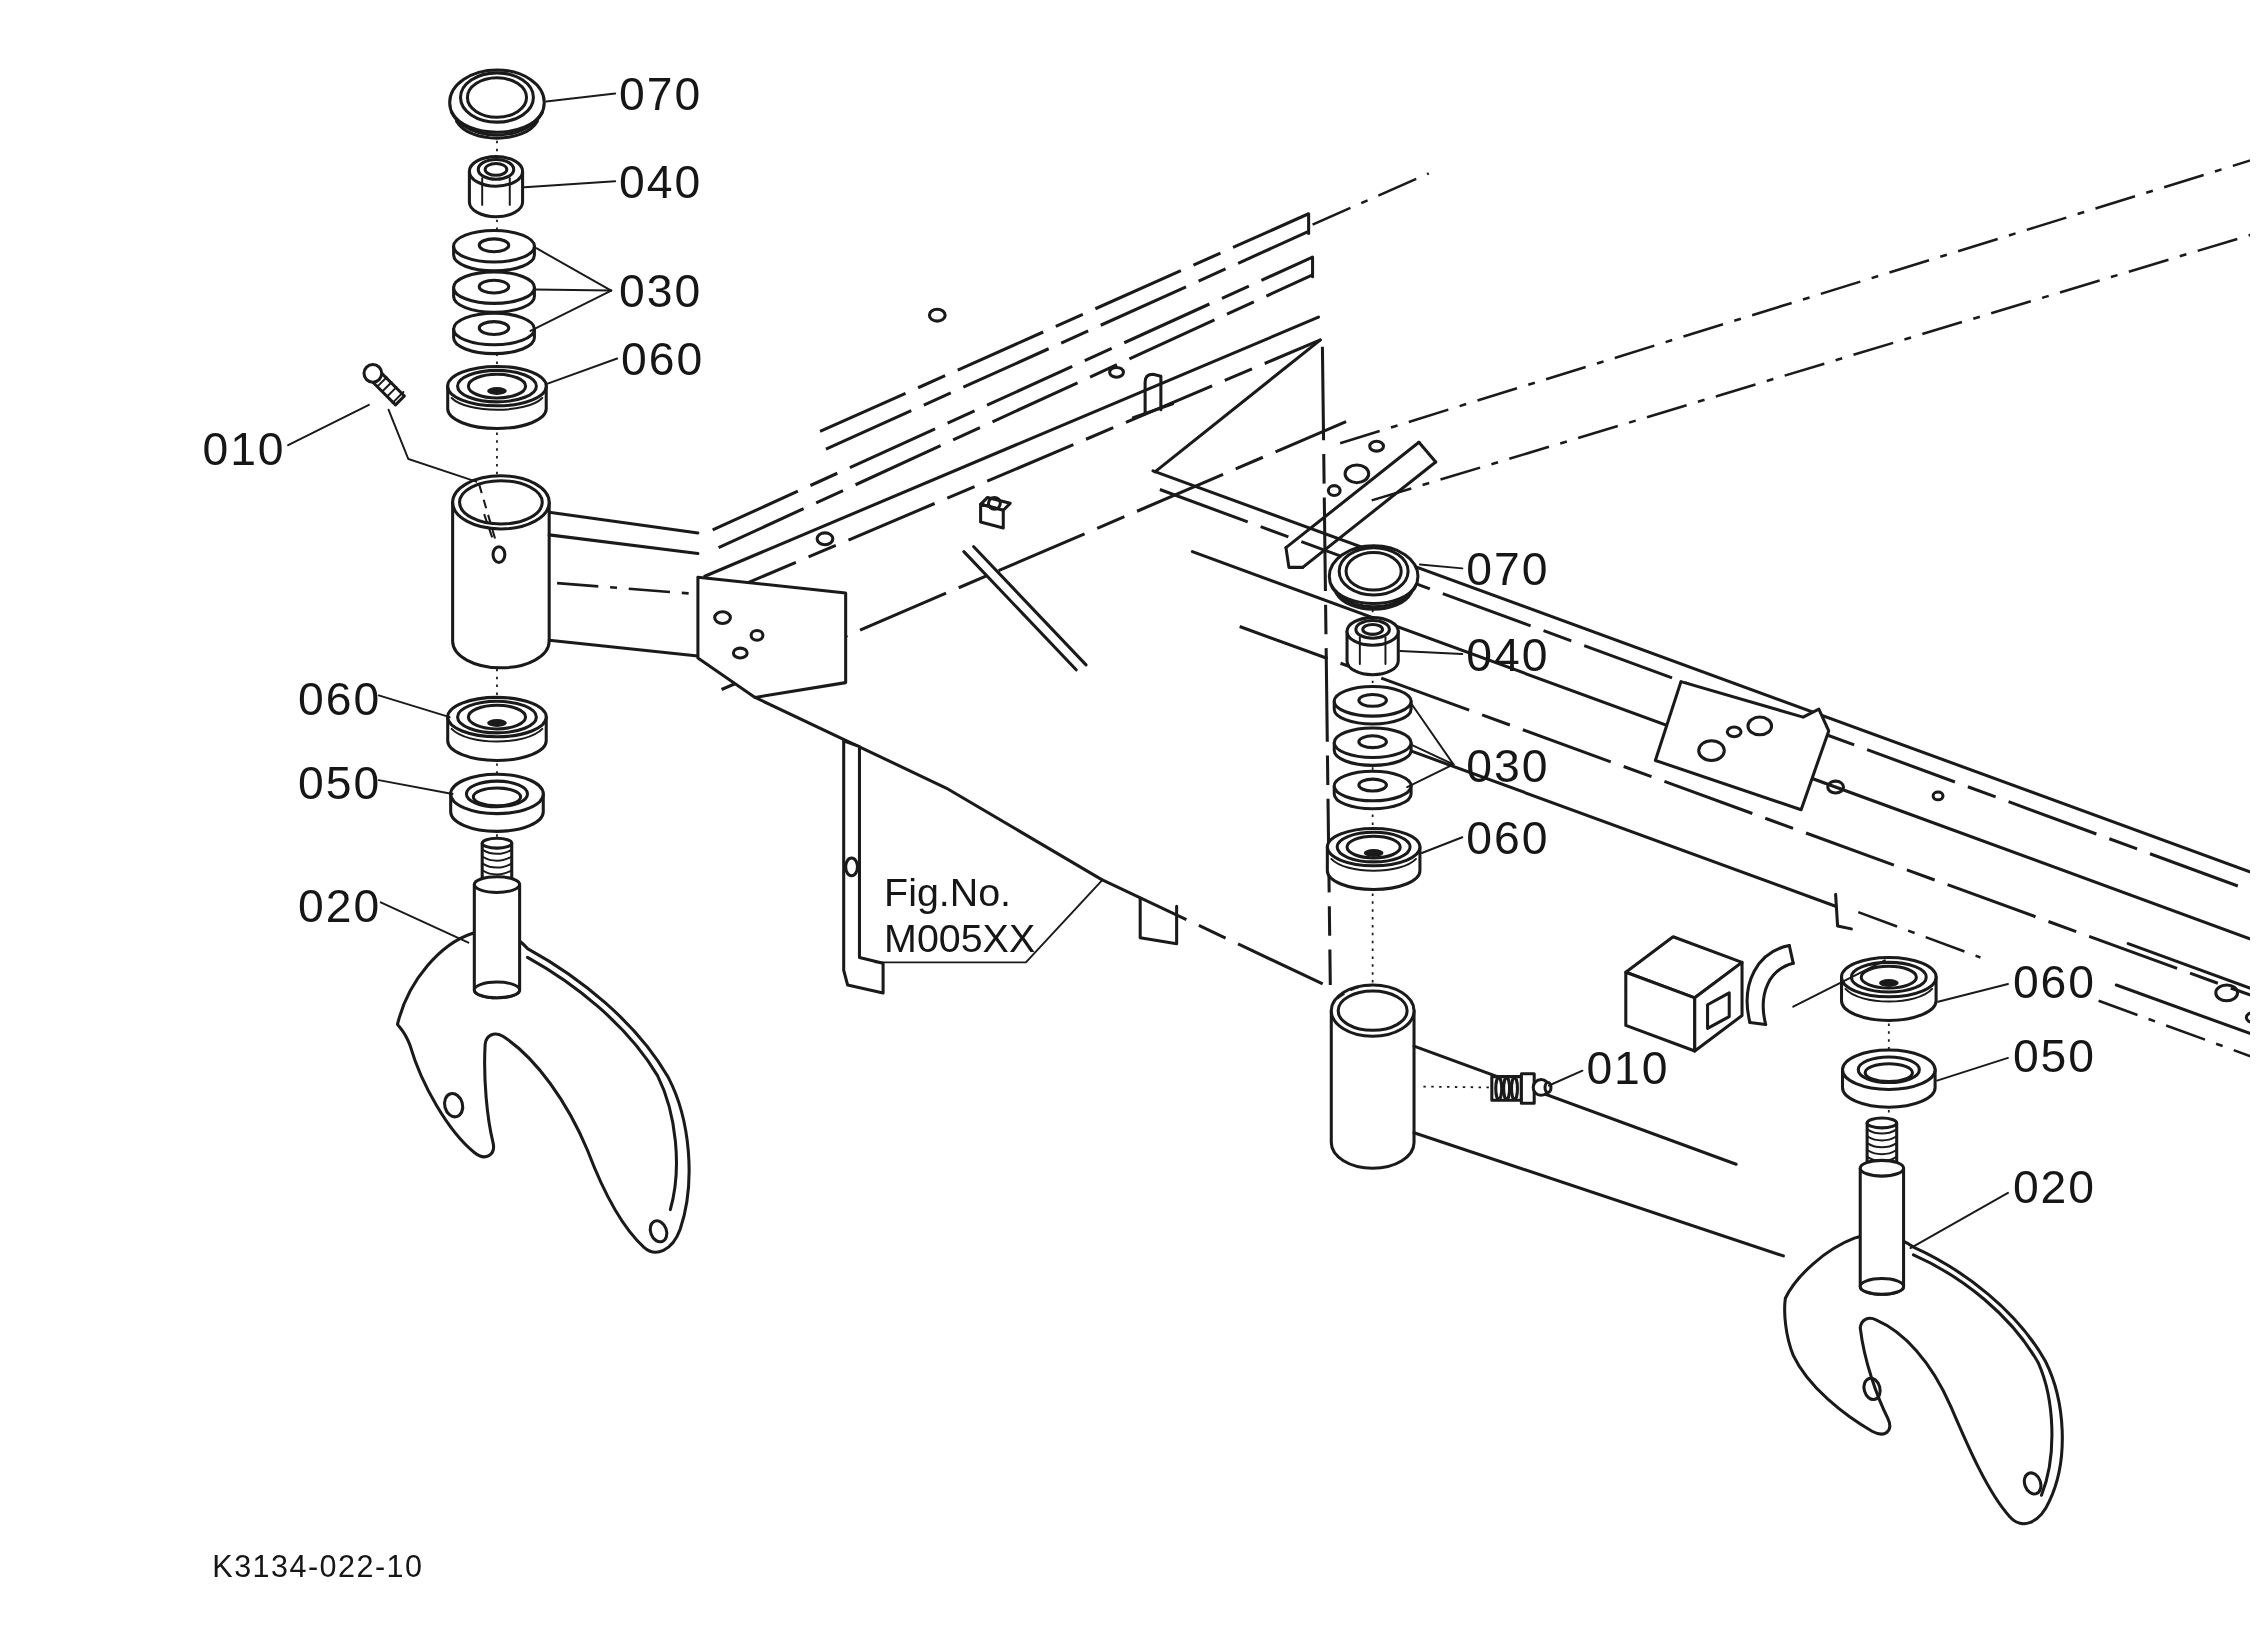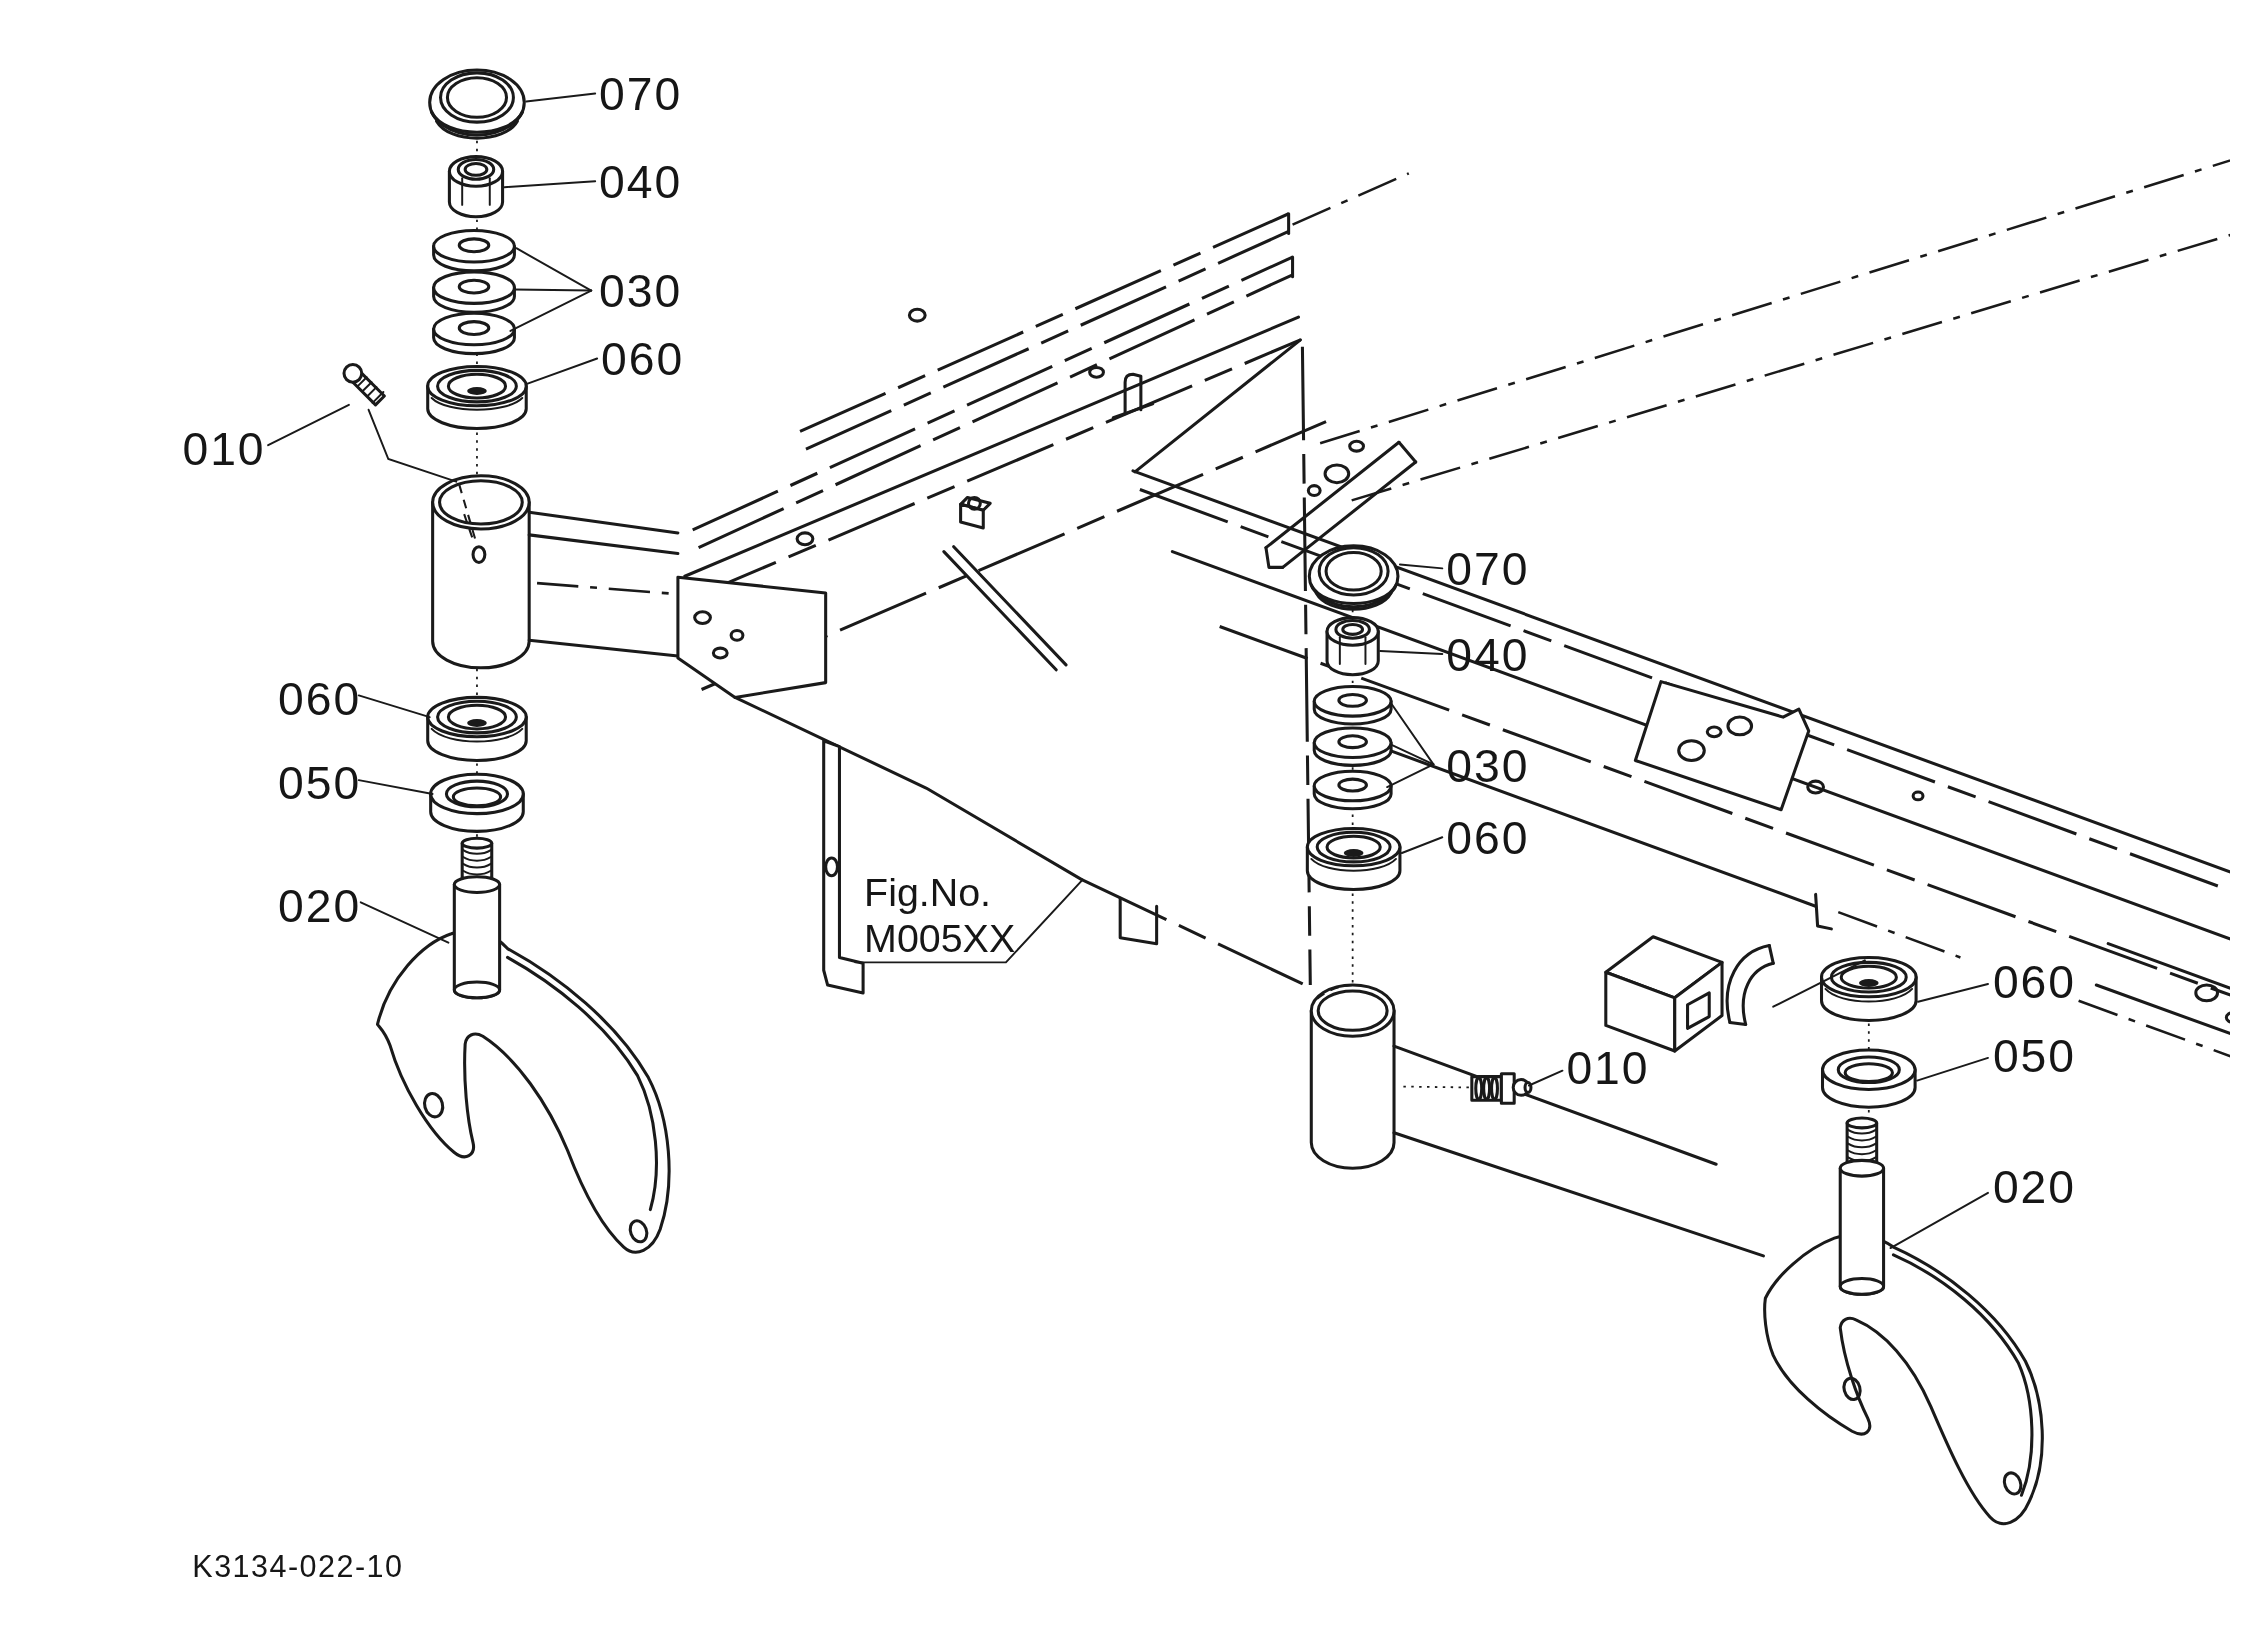--- a/index.html
+++ b/index.html
@@ -1,17 +1,17 @@
 <!DOCTYPE html>
 <html style="--line-color: #1a1a1a;"><head>
 <meta charset="utf-8">
 <style>
   :root { --line-color:#1a1a1a; }
   html,body { margin:0; padding:0; background:#fff; }
-  .page { width:2230px; height:1644px; position:relative; background:#fff; overflow:hidden; }
+  .page { width:2230px; height:1644px; position:relative; background:#fff; overflow:hidden;padding-left:20px; }
   svg { display:block; }
   .ln  { fill:none; stroke:var(--line-color); stroke-width:3.1; stroke-linecap:round; stroke-linejoin:round; }
   .th  { fill:none; stroke:var(--line-color); stroke-width:2;   stroke-linecap:round; }
   .pt  { fill:#ffffff; stroke:var(--line-color); stroke-width:3.1; stroke-linecap:round; stroke-linejoin:round; }
   .cl  { fill:none; stroke:var(--line-color); stroke-width:1.8; stroke-dasharray:2.5 5.5; }
   .dd  { fill:none; stroke:var(--line-color); stroke-width:2.6; stroke-dasharray:42 12 7 12; }
   .mix { fill:none; stroke:var(--line-color); stroke-width:3.1; stroke-dasharray:95 14 30 14; }
   .hid { fill:none; stroke:var(--line-color); stroke-width:2.1; stroke-dasharray:9 7; }
   .filldark { fill:var(--line-color); stroke:none; }
   .lbl  { font-family:"Liberation Sans", sans-serif; font-size:47px; letter-spacing:2px; fill:#161616; }

